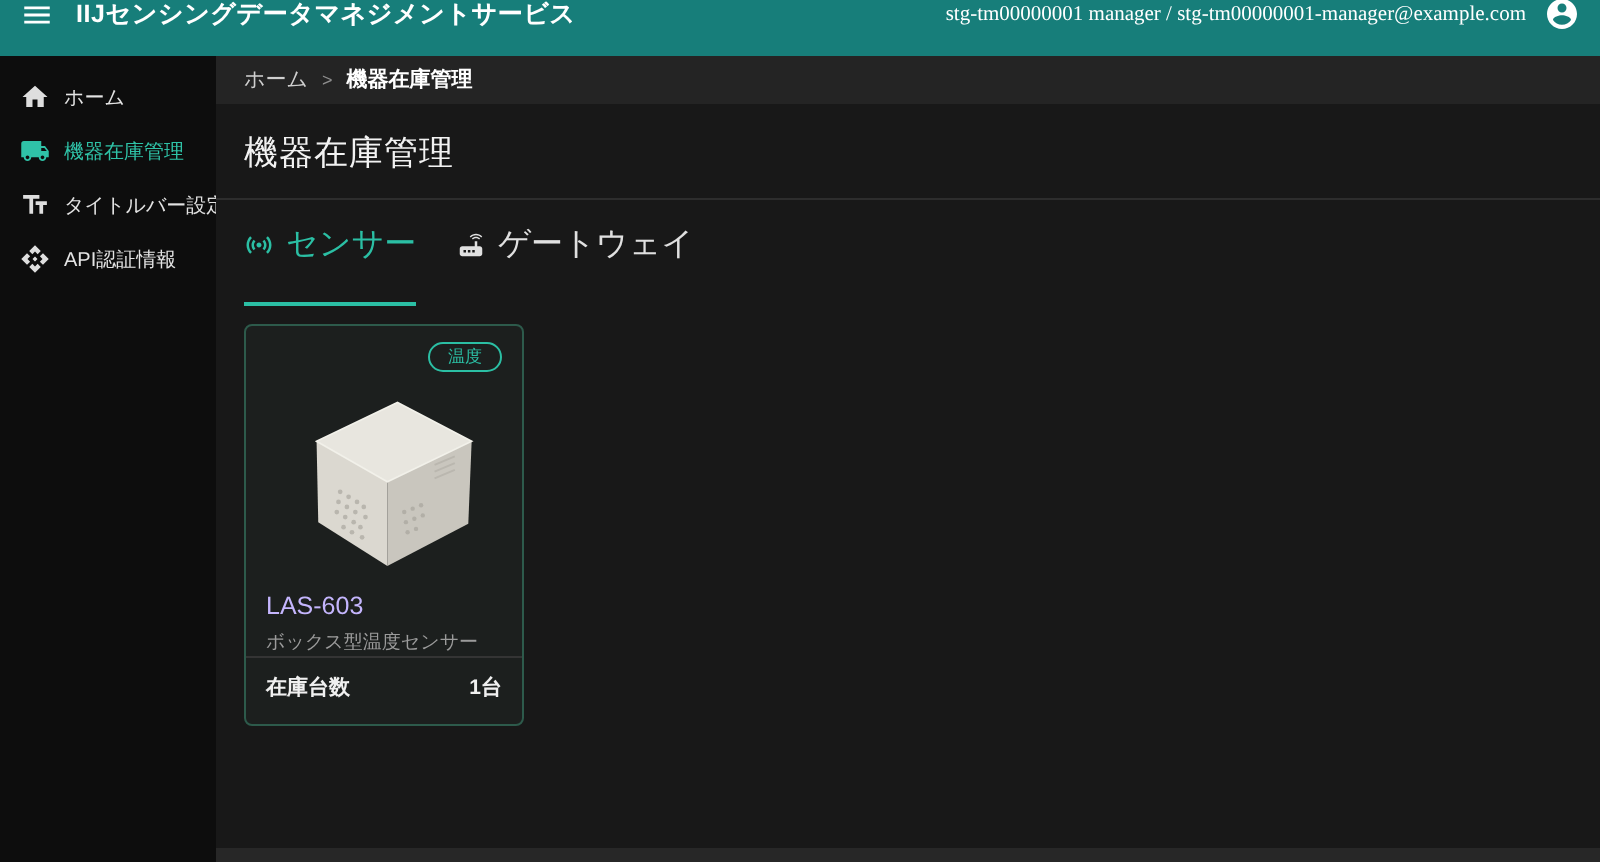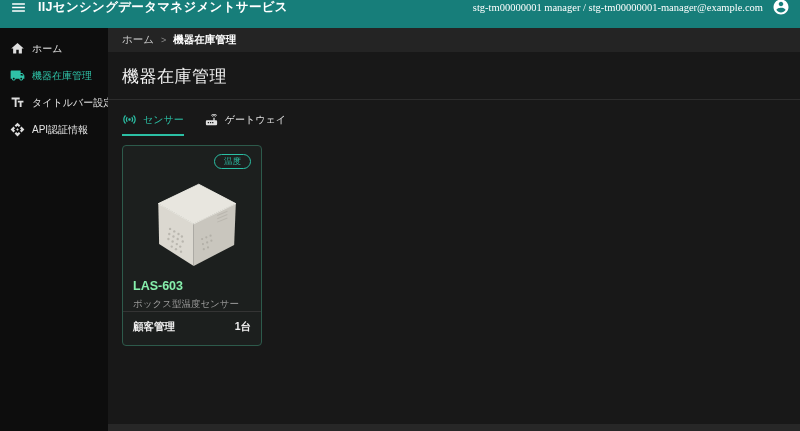--- a/index.html
+++ b/index.html
@@ -30,39 +30,39 @@
   .crumb { color:#cfcfcf; cursor:pointer; }
   .crumb-sep { color:#8f8f8f; font-size:9px; }
   .crumb-current { color:#ffffff; font-weight:bold; }
 
   
   .title-wrap { padding:13px 14px 11px; border-bottom:1px solid #2d2d2d; margin:0 0 0 0; }
   .page-title { color:#f2f2f2; font-size:17px; font-weight:normal; letter-spacing:.5px; }
 
   
   .tabs { display:flex; gap:20px; padding:12px 14px 0; flex:none; }
-  .tab { display:flex; align-items:flex-end; gap:6px; font-size:10px; color:#e0e0e0; padding-bottom:7px; border-bottom:2px solid transparent; cursor:pointer; }
+  .tab { display:flex; align-items:center; gap:6px; font-size:16px; color:#e0e0e0; padding-bottom:18px; border-bottom:2px solid transparent; cursor:pointer; }
   .tab .icon { width:15px; height:15px; color:#e0e0e0; }
   .tab.active { color:#2bbfa4; border-bottom-color:#2bbfa4; }
   .tab.active .icon { color:#2bbfa4; }
 
   
   .toolbar { margin-top:5px; background:#1f1f1f; height:27px; display:flex; align-items:center; justify-content:flex-end; padding:0 4px; flex:none; }
   .searchbox { width:226px; height:21px; background:#171717; border:1px solid #5e5e5e; border-radius:3px; display:flex; align-items:center; padding:0 7px; gap:6px; }
   .searchbox .icon { width:12px; height:12px; color:#e8e8e8; flex:none; }
   .searchbox input { flex:1; background:transparent; border:none; outline:none; color:#dddddd; font-size:10.5px; font-family:inherit; }
   .searchbox input::placeholder { color:#7a7a7a; }
 
   
   .cards { padding:9px 14px; display:flex; gap:12px; flex:1; align-items:flex-start; }
   .card { width:140px; height:201px; background:#1c1f1e; border:1px solid #2d5a4b; border-radius:4px; display:flex; flex-direction:column; padding:8px 10px 26px; cursor:pointer; }
   .badge-row { display:flex; justify-content:flex-end; }
   .badge { border:1px solid #2bbfa4; color:#2bbfa4; font-size:8.5px; border-radius:9px; padding:2px 9px; line-height:1; }
   .card-img { display:flex; justify-content:center; margin:2px 0 4px; }
-  .card-title { color:#86efac; font-size:12.5px; font-weight:bold; }
+  .card-title { color:#c4b5fd; font-size:12.5px; font-weight:normal; }
   .card-sub { color:#9b9b9b; font-size:9.5px; margin-top:5px; }
   .card-footer { margin-top:auto; border-top:1px solid #343434; padding-top:8px; display:flex; justify-content:space-between; color:#f0f0f0; font-size:10.5px; font-weight:bold; margin-left:-10px; margin-right:-10px; padding-left:10px; padding-right:10px; }
 
   
   .hscroll { position:absolute; left:0; right:0; bottom:0; height:7px; background:#272727; }
 </style>
 </head>
 <body>
 
 <div class="screen">
@@ -193,21 +193,21 @@
               <g stroke="#bab7af" stroke-width="1.2">
                 <path d="M100 52l12-5"></path>
                   <path d="M100 56l12-5"></path>
                   <path d="M100 60l12-5"></path>
               </g>
             </svg>
           </div>
           <div class="card-title">LAS-603</div>
           <div class="card-sub">ボックス型温度センサー</div>
           <div class="card-footer">
-            <span>顧客管理</span>
+            <span>在庫台数</span>
             <span>1台</span>
           </div>
         </div>
       </div>
 
       <div class="hscroll"></div>
     </div>
   </div>
 </div>
 

